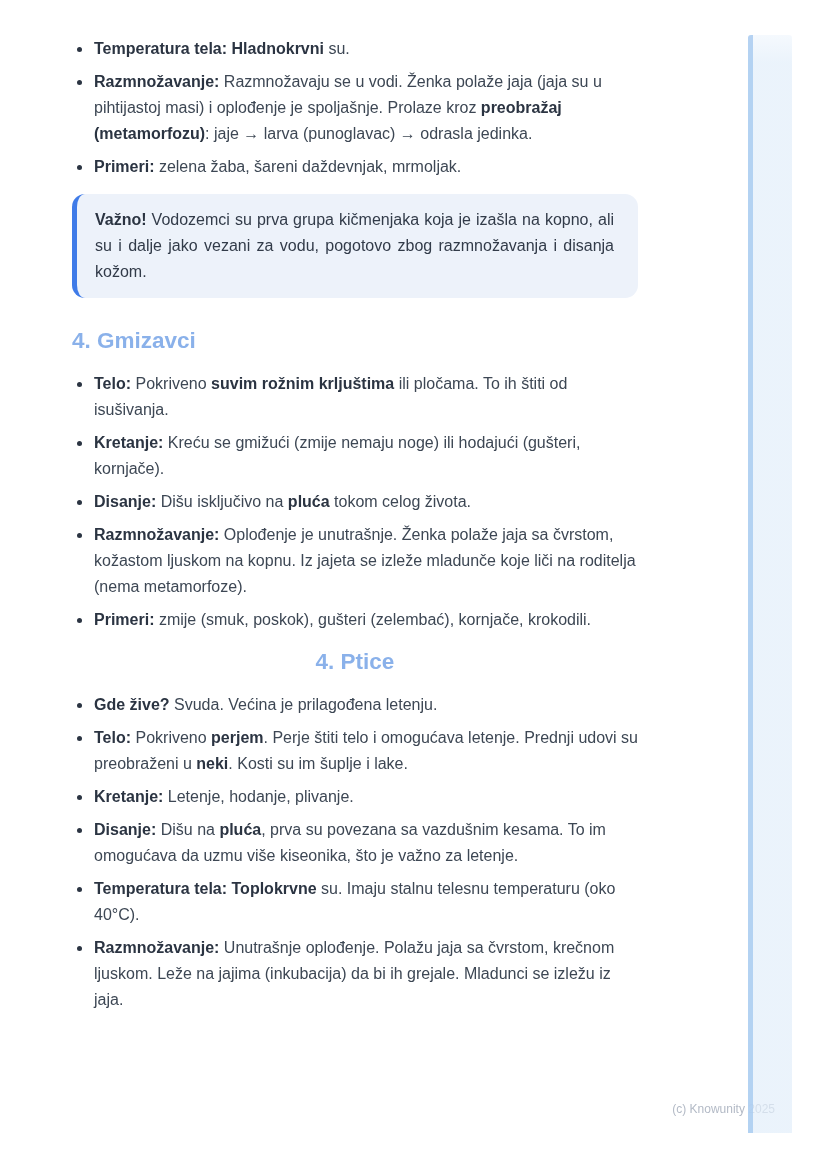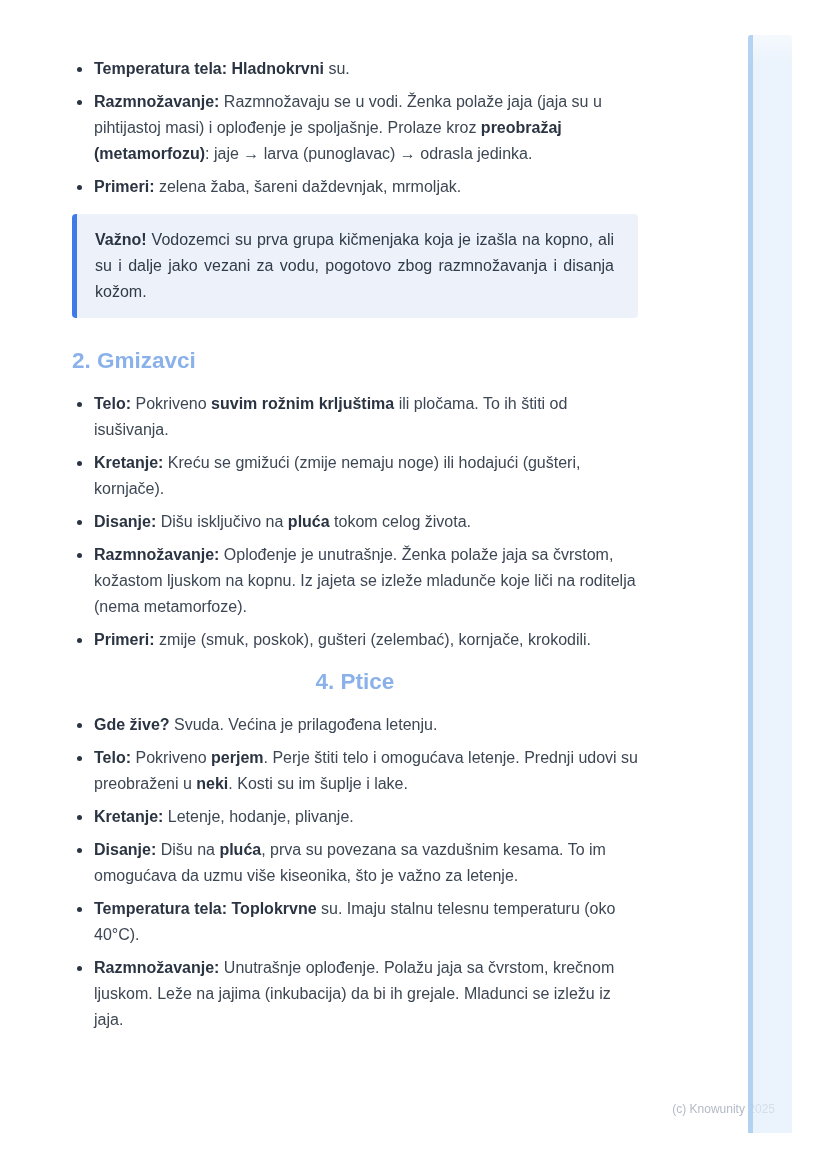--- a/index.html
+++ b/index.html
@@ -11,21 +11,21 @@
     font-size: 16px;
     line-height: 26px;
     color: #3d4754;
     position: relative;
     overflow: hidden;
   }
   .page { position: absolute; inset: 0; }
   .content {
     position: absolute;
     left: 72px;
-    top: 56px;
+    top: 36px;
     width: 566px;
   }
   ul.bullets {
     list-style: none;
     margin: 0;
     padding: 0;
   }
   ul.bullets li {
     position: relative;
     padding-left: 22px;
@@ -39,21 +39,21 @@
     width: 5px;
     height: 5px;
     border-radius: 50%;
     background: #2b3442;
   }
   strong, b { font-weight: 700; color: #2b3442; }
   .callout {
     margin-top: 14px;
     background: #edf2fa;
     border-left: 5px solid #3f7be8;
-    border-radius: 4px;
+    border-radius: 13px;
     padding: 13px 24px 13px 18px;
   }
   .callout p {
     margin: 0;
     text-align: justify;
     color: #323b49;
   }
   h2.section-heading {
     font-size: 22.5px;
     line-height: 26px;
@@ -101,21 +101,21 @@
     <ul class="bullets">
         <li><strong>Temperatura tela: Hladnokrvni</strong><span> su.</span></li>
         <li><strong>Razmnožavanje:</strong><span> Razmnožavaju se u vodi. Ženka polaže jaja (jaja su u pihtijastoj masi) i oplođenje je spoljašnje. Prolaze kroz </span><strong>preobražaj (metamorfozu)</strong><span>: jaje → larva (punoglavac) → odrasla jedinka.</span></li>
         <li><strong>Primeri:</strong><span> zelena žaba, šareni daždevnjak, mrmoljak.</span></li>
       </ul>
 
     <div class="callout">
       <p><strong>Važno!</strong><span> Vodozemci su prva grupa kičmenjaka koja je izašla na kopno, ali su i dalje jako vezani za vodu, pogotovo zbog razmnožavanja i disanja kožom.</span></p>
     </div>
 
-    <h2 class="section-heading">2. Gmizavci</h2>
+    <h2 class="section-heading">4. Gmizavci</h2>
     <ul class="bullets">
         <li><strong>Telo:</strong><span> Pokriveno </span><strong>suvim rožnim krljuštima</strong><span> ili pločama. To ih štiti od isušivanja.</span></li>
         <li><strong>Kretanje:</strong><span> Kreću se gmižući (zmije nemaju noge) ili hodajući (gušteri, kornjače).</span></li>
         <li><strong>Disanje:</strong><span> Dišu isključivo na </span><strong>pluća</strong><span> tokom celog života.</span></li>
         <li><strong>Razmnožavanje:</strong><span> Oplođenje je unutrašnje. Ženka polaže jaja sa čvrstom, kožastom ljuskom na kopnu. Iz jajeta se izleže mladunče koje liči na roditelja (nema metamorfoze).</span></li>
         <li><strong>Primeri:</strong><span> zmije (smuk, poskok), gušteri (zelembać), kornjače, krokodili.</span></li>
       </ul>
 
     <h2 class="section-heading second">4. Ptice</h2>
     <ul class="bullets">

